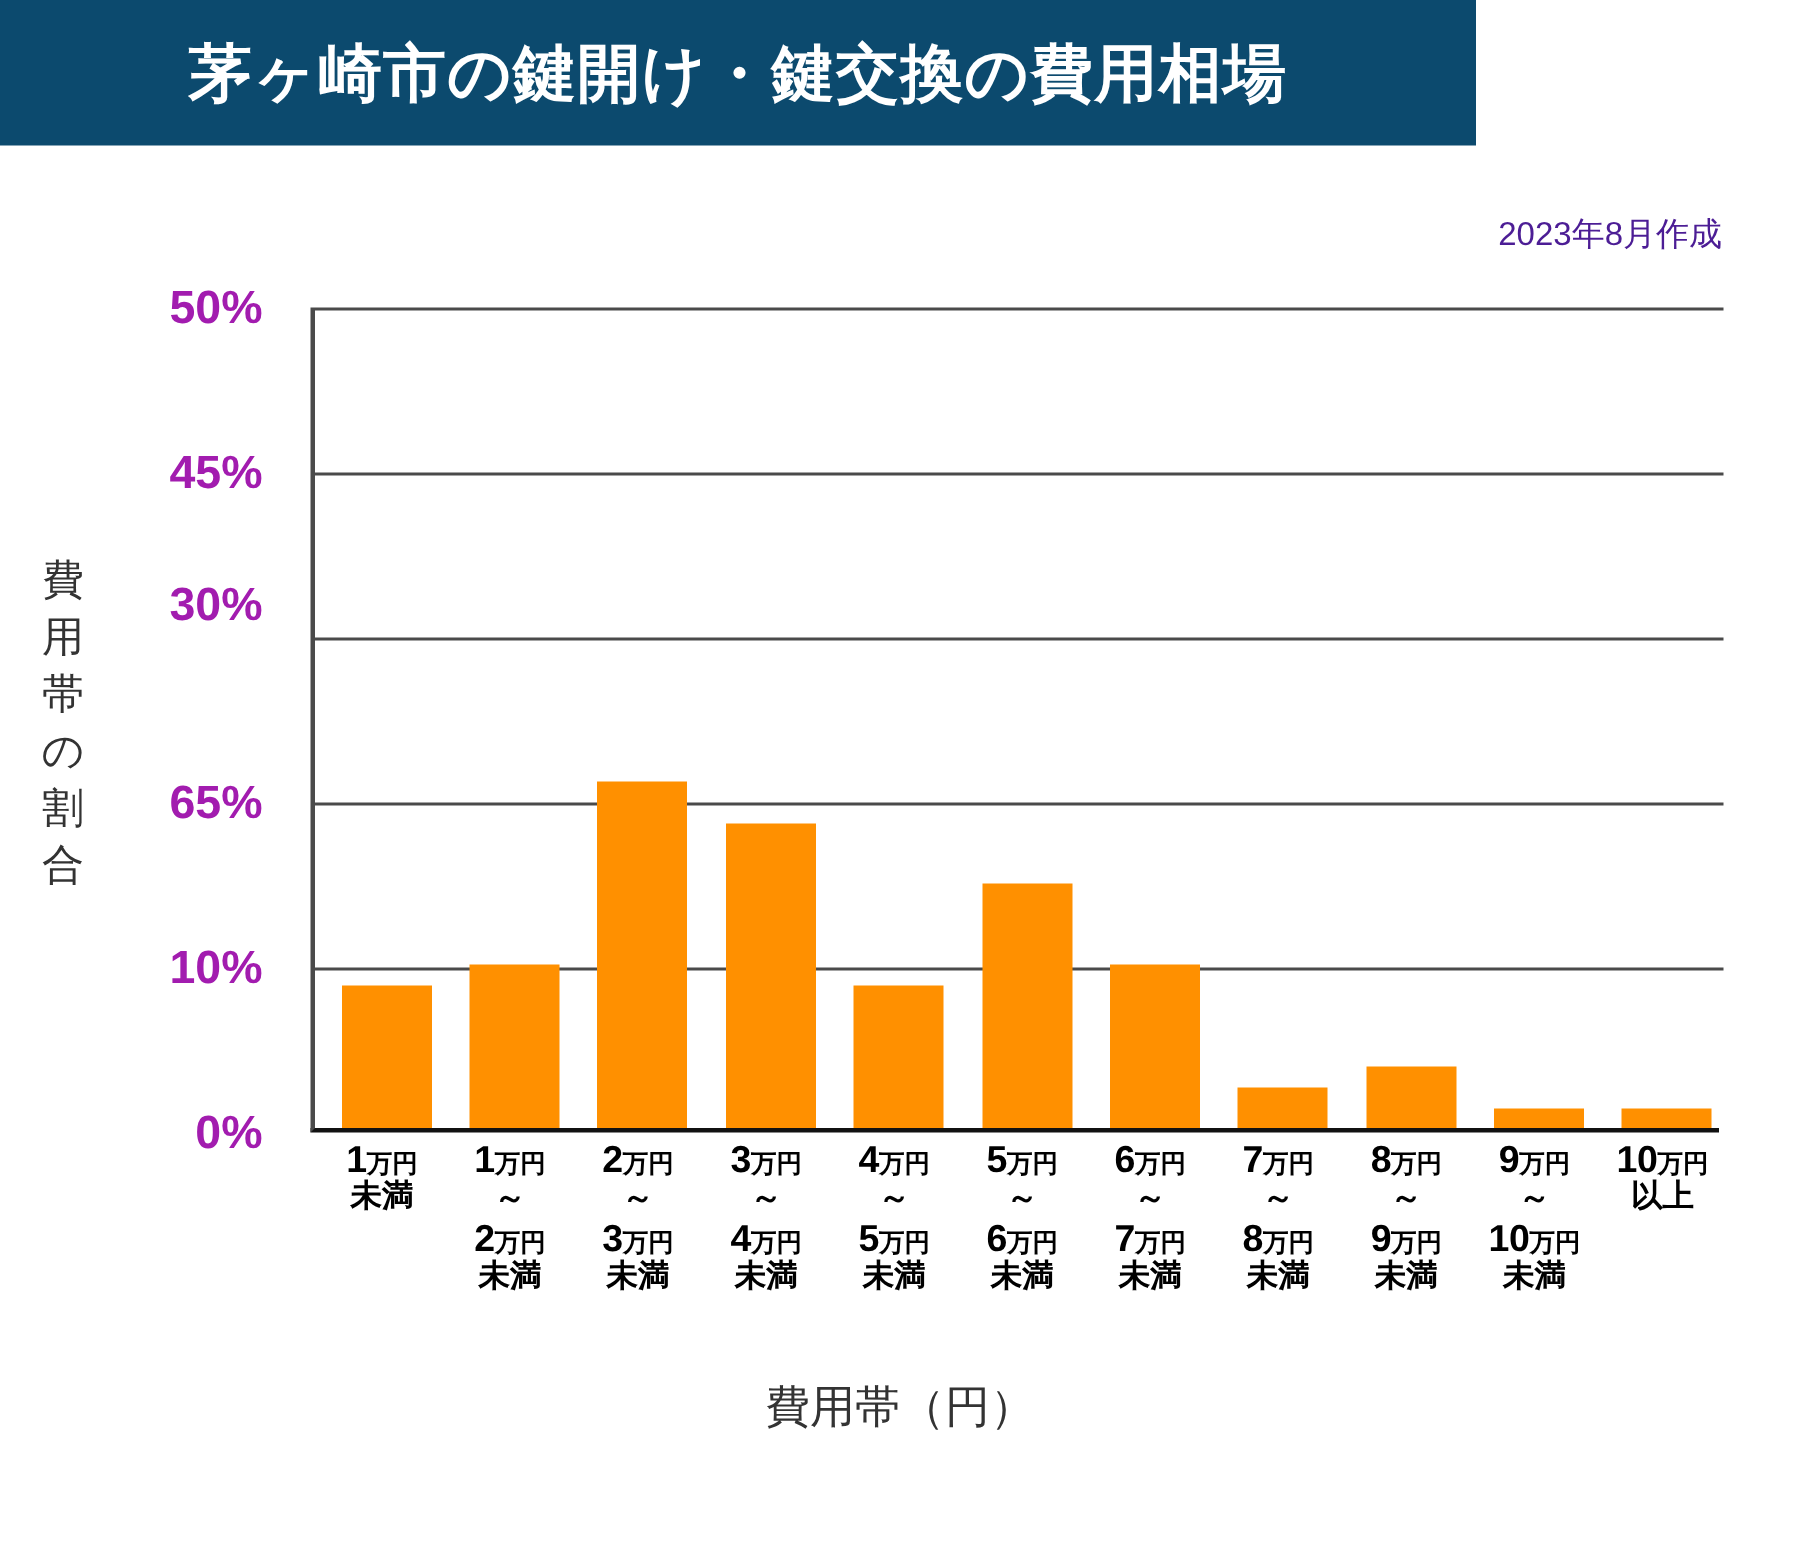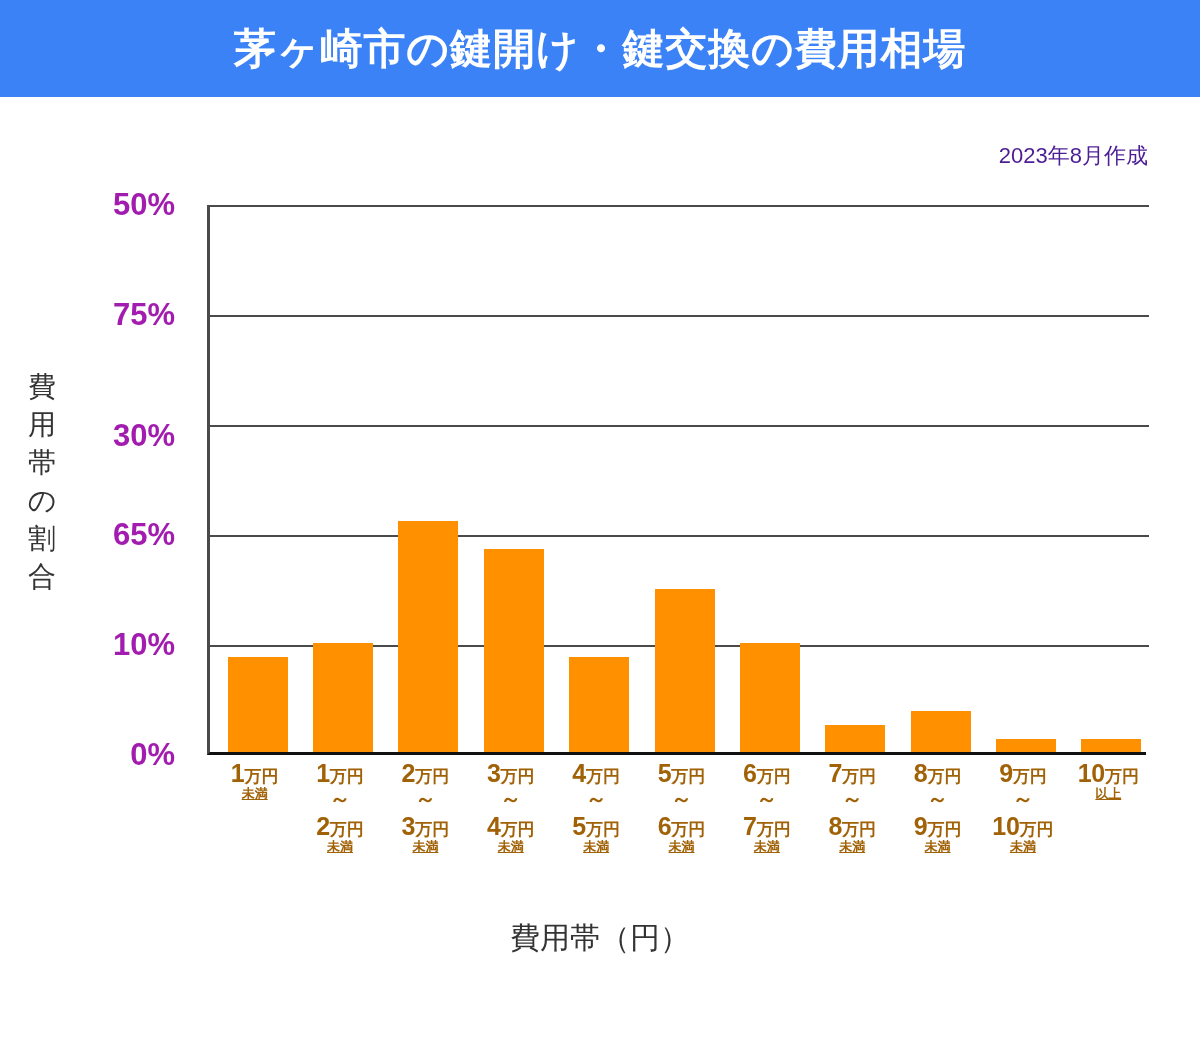--- a/index.html
+++ b/index.html
@@ -6,22 +6,22 @@
   html, body {
     width:1200px; height:1041px;
     background:#ffffff;
     font-family:"Liberation Sans","DejaVu Sans",sans-serif;
     overflow:hidden;
   }
   #root { position:relative; width:1200px; height:1041px; }
 
   
   .header-band {
-    position:absolute; left:0; top:0; width:1200px; height:97px;
-    background:#3b82f6;
+    position:absolute; left:0; top:0; width:984px; height:97px;
+    background:#0c4a6e;
     display:flex; align-items:center; justify-content:center;
   }
   .header-title {
     color:#ffffff;
     font-size:42px;
     font-weight:bold;
     letter-spacing:0.02em;
     line-height:1;
     white-space:nowrap;
   }
@@ -65,27 +65,27 @@
     position:absolute; bottom:0;
     width:60px;
     background:#ff9000;
   }
 
   
   .xlabels { position:absolute; left:207px; top:760px; width:939px; height:140px; }
   .xlabel {
     position:absolute; top:0; width:86px;
     text-align:center;
-    color:#a16207;
+    color:#000000;
     line-height:1.05;
   }
   .xlabel .big { font-size:25px; font-weight:bold; letter-spacing:-0.01em; }
   .xlabel .unit { font-size:17px; font-weight:bold; }
   .xlabel .tilde { display:block; font-size:21px; font-weight:bold; line-height:1.25; }
-  .xlabel .sub { display:block; font-size:13px; font-weight:bold; margin-top:1px;text-decoration:underline; }
+  .xlabel .sub { display:block; font-size:21px; font-weight:bold; margin-top:1px; }
   .xlabel .row { display:block; white-space:nowrap; }
 
   
   .xaxis-title {
     position:absolute; left:0; top:918px; width:1200px;
     text-align:center; font-size:30px; color:#333333;
   }
 
   
   .footnote {
@@ -110,22 +110,22 @@
       <span>帯</span>
       <span>の</span>
       <span>割</span>
       <span>合</span>
     </div>
 
   <div class="ytick-wrap">
       <div class="ytick-lbl" style="left: 45px; top: 739px;">0%</div>
       <div class="ytick-lbl" style="left: 45px; top: 629px;">10%</div>
       <div class="ytick-lbl" style="left: 45px; top: 519px;">65%</div>
-      <div class="ytick-lbl" style="left: 45px; top: 420px;">30%</div>
-      <div class="ytick-lbl" style="left: 45px; top: 299px;">75%</div>
+      <div class="ytick-lbl" style="left: 45px; top: 387px;">30%</div>
+      <div class="ytick-lbl" style="left: 45px; top: 299px;">45%</div>
       <div class="ytick-lbl" style="left: 45px; top: 189px;">50%</div>
     </div>
 
   <div class="chart-area">
 
   <div class="gridline" style="top: 440px;"></div>
       <div class="gridline" style="top: 330px;"></div>
       <div class="gridline" style="top: 220px;"></div>
       <div class="gridline" style="top: 110px;"></div>
       <div class="gridline" style="top: 0px;"></div>

